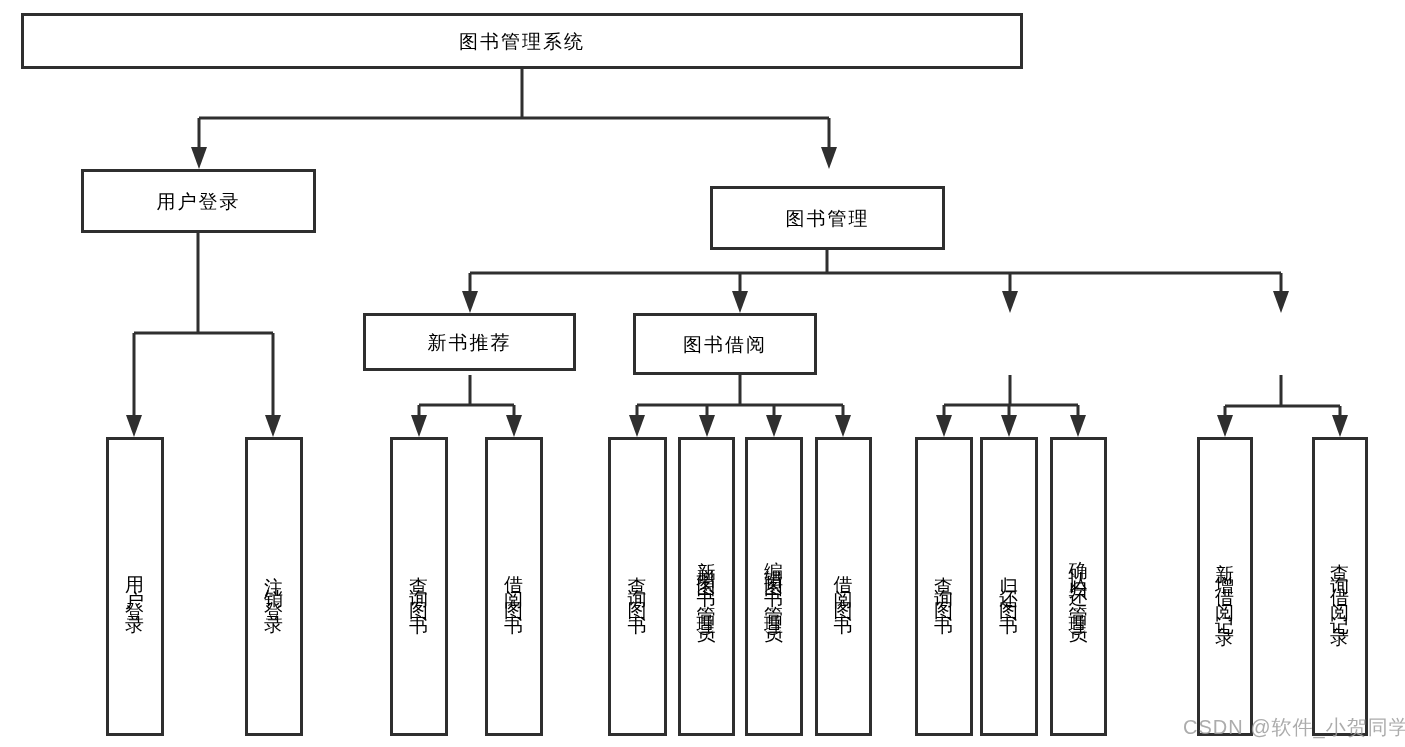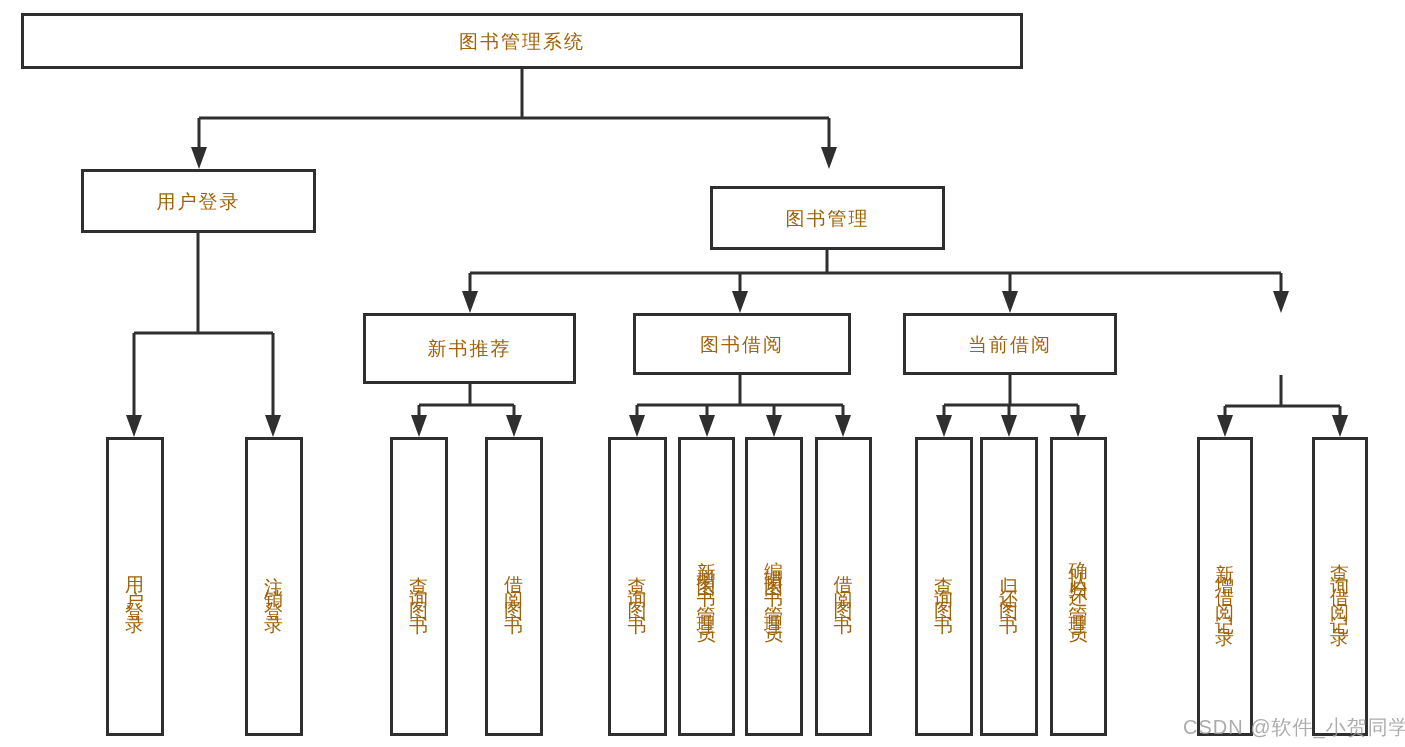--- a/index.html
+++ b/index.html
@@ -10,21 +10,21 @@
     font-family:"Liberation Sans","DejaVu Sans",sans-serif;
     overflow:hidden;
   }
   #wires{position:absolute;left:0;top:0;width:1405px;height:747px;z-index:1;}
   .node{
     position:absolute;
     box-sizing:border-box;
     border:3px solid #2f2f2f;
     background:#ffffff;
     display:flex;align-items:center;justify-content:center;
-    color:#a16207;
+    color:#000000;
     z-index:2;
   }
   .node.h span{
     font-size:19px;
     letter-spacing:2px;
     white-space:nowrap;
     line-height:1;
   }
   .node.v span{
     writing-mode:vertical-rl;
@@ -94,28 +94,25 @@
     <span>图书管理系统</span>
   </div>
 
   <div class="node h" style="left:81px;top:169px;width:235px;height:64px">
     <span>用户登录</span>
   </div>
   <div class="node h" style="left:710px;top:186px;width:235px;height:64px">
     <span>图书管理</span>
   </div>
 
-  <div class="node h" style="left:363px;top:313px;width:213px;height:71px">
+  <div class="node h" style="left:363px;top:313px;width:213px;height:58px">
     <span>新书推荐</span>
   </div>
-  <div class="node h" style="left:633px;top:313px;width:218px;height:62px">
+  <div class="node h" style="left:633px;top:313px;width:184px;height:62px">
     <span>图书借阅</span>
-  </div>
-  <div class="node h" style="left:903px;top:313px;width:214px;height:62px">
-    <span>当前借阅</span>
   </div>
 
   <div class="node v" style="left:106px;top:437px;width:58px;height:299px">
     <span>用户登录</span>
   </div>
   <div class="node v" style="left:245px;top:437px;width:58px;height:299px">
     <span>注销登录</span>
   </div>
 
   <div class="node v" style="left:390px;top:437px;width:58px;height:299px">

